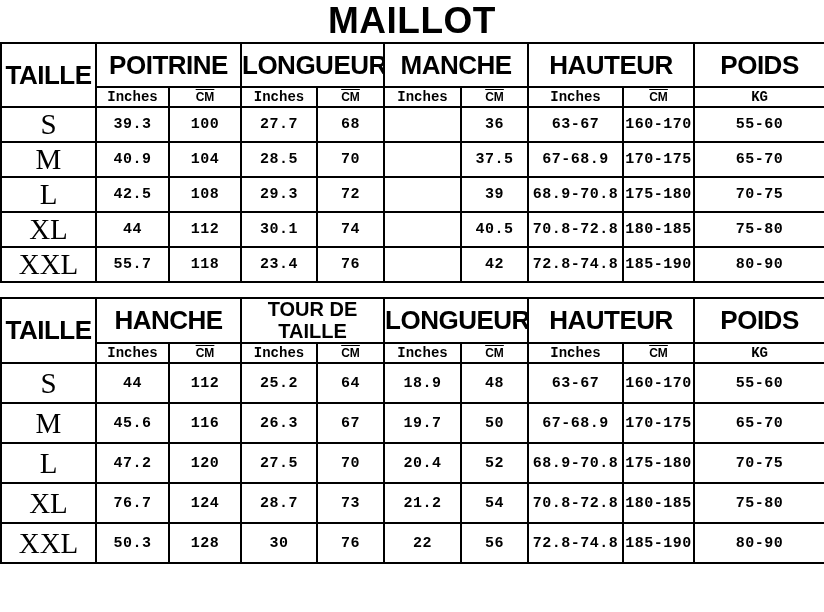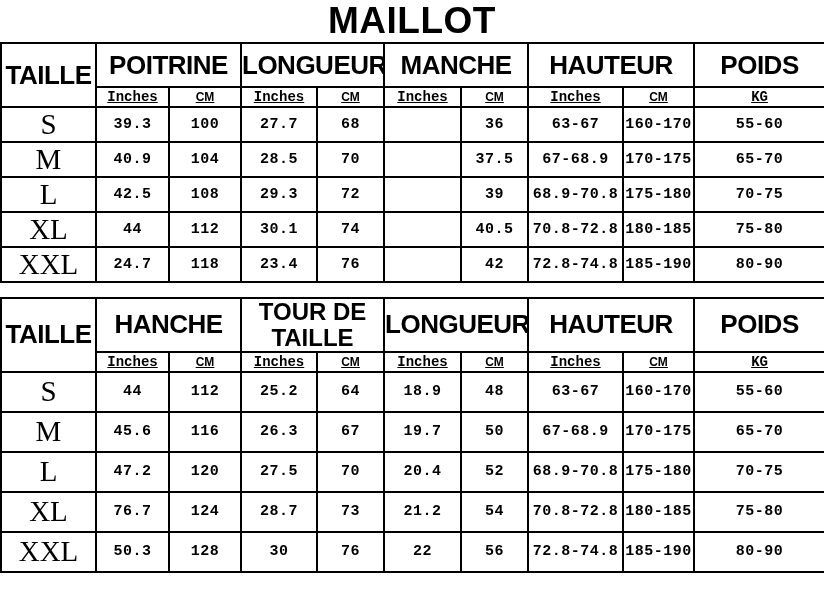--- a/index.html
+++ b/index.html
@@ -10,23 +10,23 @@
          letter-spacing:.5px;}
   .title.t-maillot{height:42px;}
   .title.t-short{height:44px;border-top:2px solid #000;}
   .gap{height:14px;}
   table{border-collapse:collapse;table-layout:fixed;width:824px;background:#fff;}
   th,td{border:2px solid #000;text-align:center;vertical-align:middle;padding:0;overflow:hidden;}
   tr.group th{font-family:"Liberation Sans",sans-serif;font-weight:bold;font-size:26px;letter-spacing:-.5px;margin-top:24px;}
   th.size-h{font-size:25px;}
   .t1 tr.group{height:44px;}
   .t2 tr.group{height:45px;}
-  .t2 tr.group th.g-tour{font-size:24px;line-height:1.08;letter-spacing:0;}
+  .t2 tr.group th.g-tour{font-size:20px;line-height:1.08;letter-spacing:0;}
   tr.sub{height:20px;}
-  tr.sub th{font-weight:bold;text-decoration:underline;}
+  tr.sub th{font-weight:bold;}
   th.sub-in{font-family:"Liberation Mono",monospace;font-size:14px;}
   th.sub-cm{font-family:"Liberation Sans",sans-serif;font-size:12px;text-decoration:overline;}
   .t1 tr.data{height:34px;}
   .t2 tr.data{height:40px;}
   td.size-cell{font-family:"Liberation Serif",serif;font-size:29px;}
   td.val{font-family:"Liberation Mono",monospace;font-weight:bold;font-size:15px;letter-spacing:.5px;}
 </style>
 </head>
 <body>
 
@@ -110,21 +110,21 @@
       <td class="val">30.1</td>
       <td class="val">74</td>
       <td class="val"></td>
       <td class="val">40.5</td>
       <td class="val">70.8-72.8</td>
       <td class="val">180-185</td>
       <td class="val">75-80</td>
     </tr>
     <tr class="data">
       <td class="size-cell">XXL</td>
-      <td class="val">24.7</td>
+      <td class="val">55.7</td>
       <td class="val">118</td>
       <td class="val">23.4</td>
       <td class="val">76</td>
       <td class="val"></td>
       <td class="val">42</td>
       <td class="val">72.8-74.8</td>
       <td class="val">185-190</td>
       <td class="val">80-90</td>
     </tr>
   </tbody>

